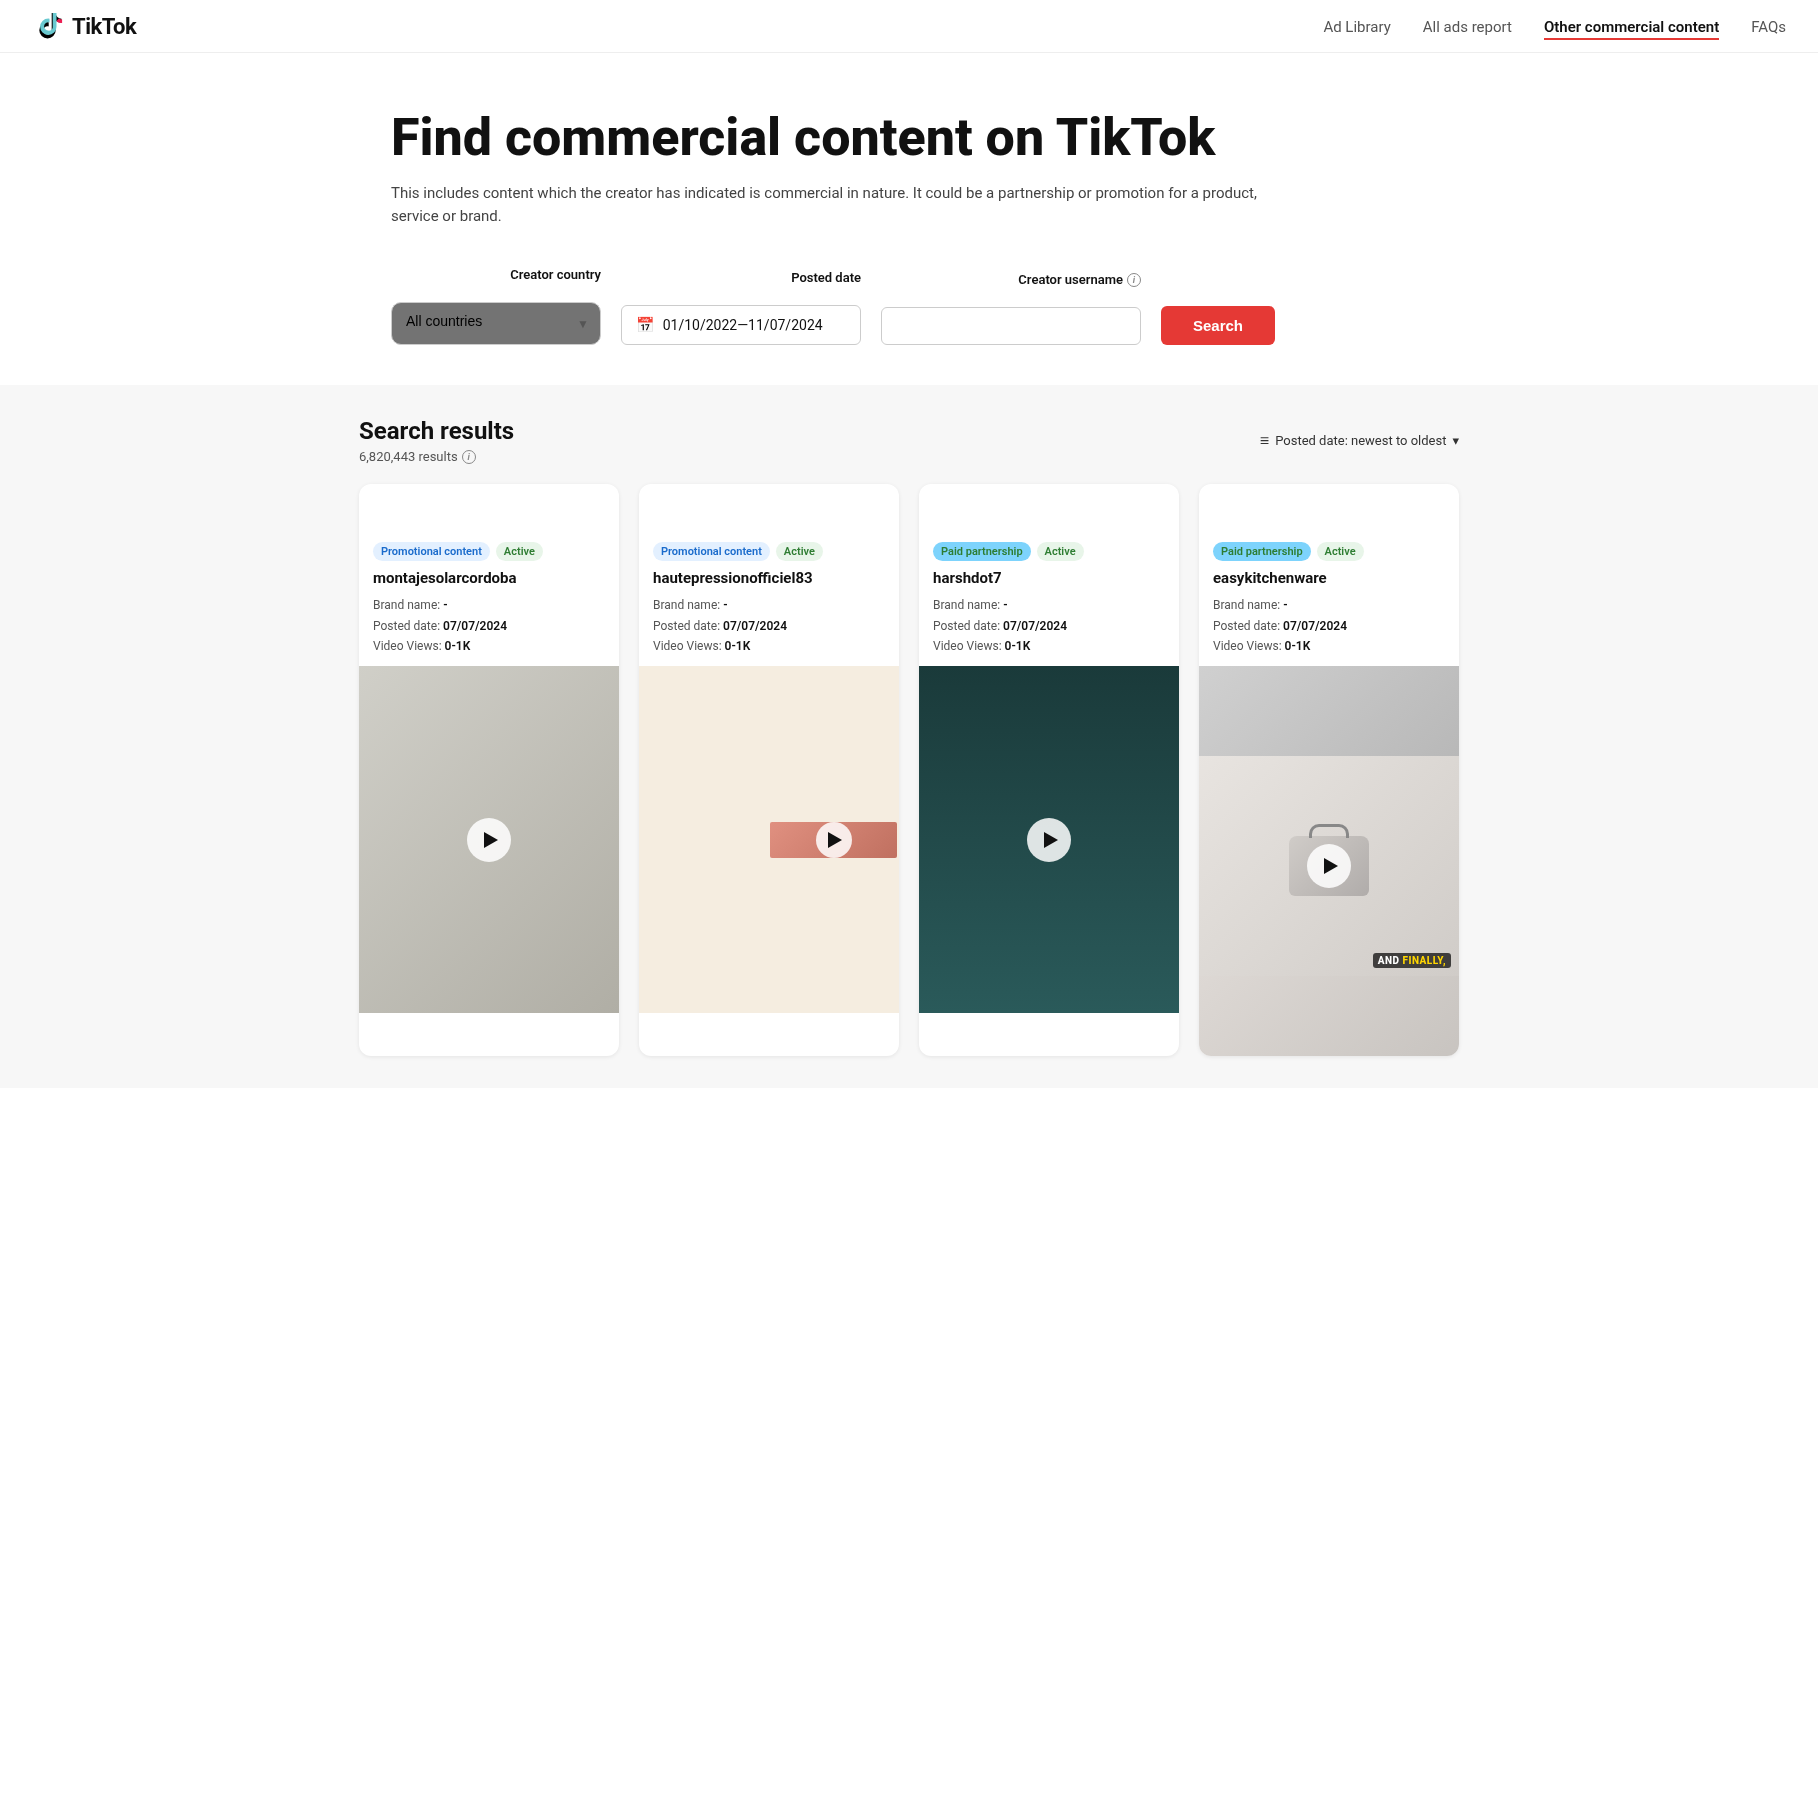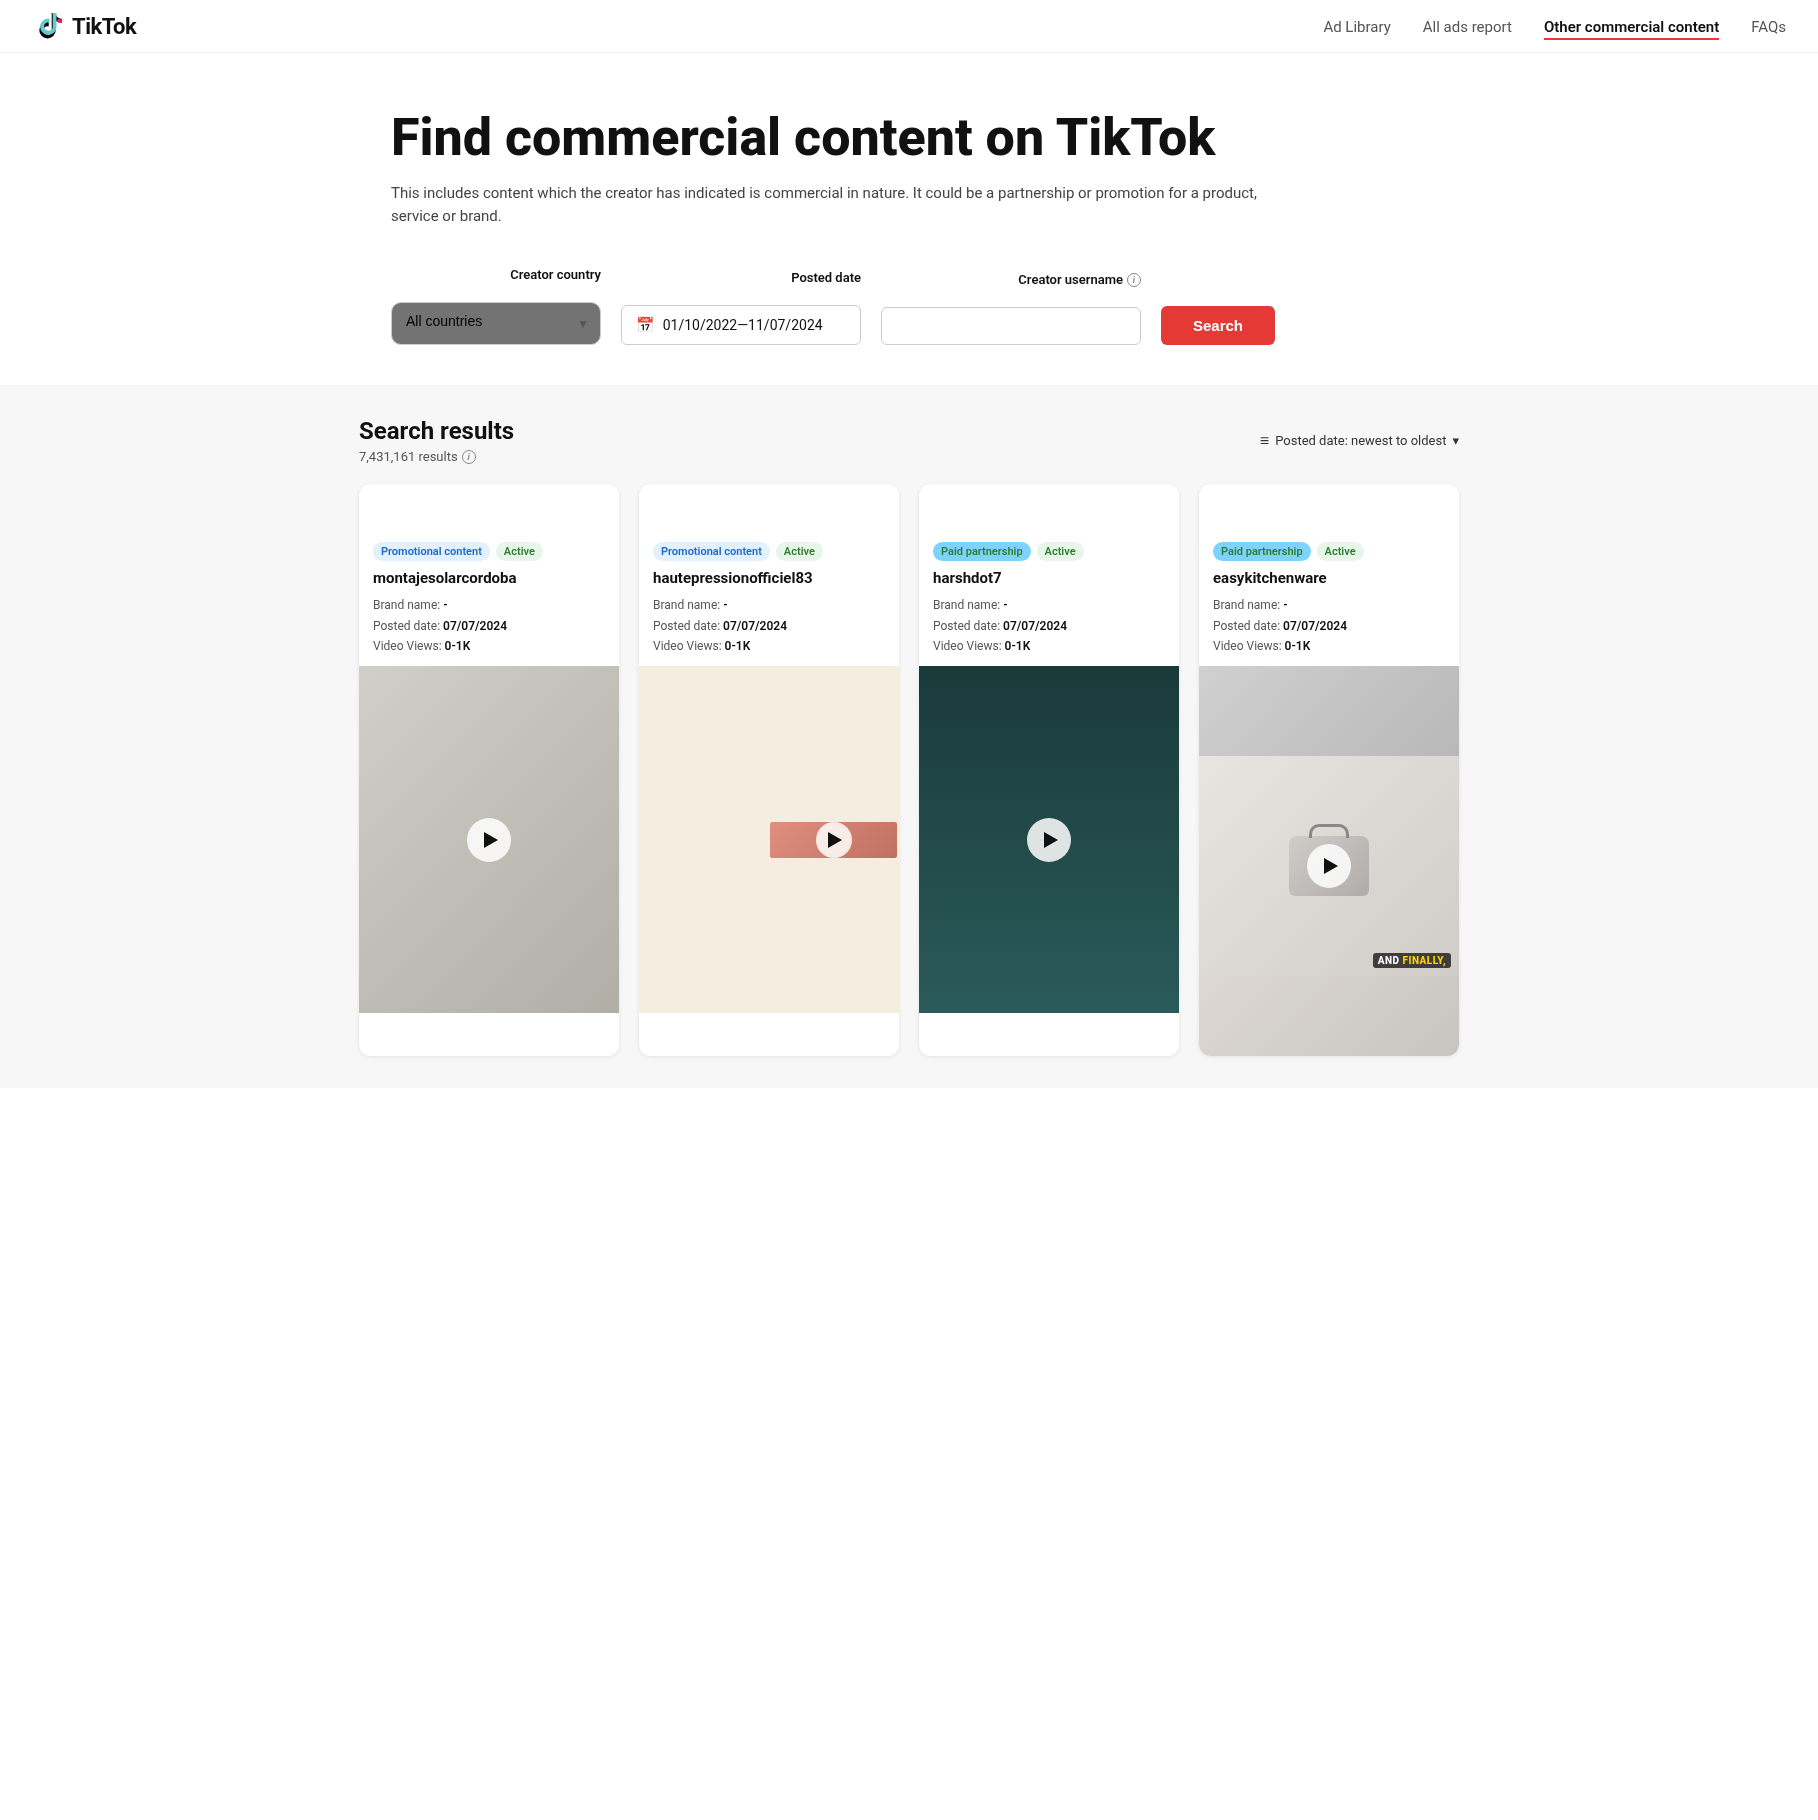--- a/index.html
+++ b/index.html
@@ -379,21 +379,21 @@
     </div>
     <button class="search-btn">Search</button>
   </div>
 </div>
 
 <div class="results-section">
   <div class="results-header">
     <div>
       <div class="results-title">Search results</div>
       <div class="results-count">
-        <span>7,431,161 results</span>
+        <span>6,820,443 results</span>
         <span class="info-icon" style="width:14px;height:14px;border-radius:50%;border:1.5px solid #888;display:inline-flex;align-items:center;justify-content:center;font-size:9px;color:#888;font-style:italic;font-weight:700;">i</span>
       </div>
     </div>
     <div class="sort-control">
       <span class="sort-icon">≡</span>
       <span>Posted date: newest to oldest</span>
       <span>▾</span>
     </div>
   </div>
 

